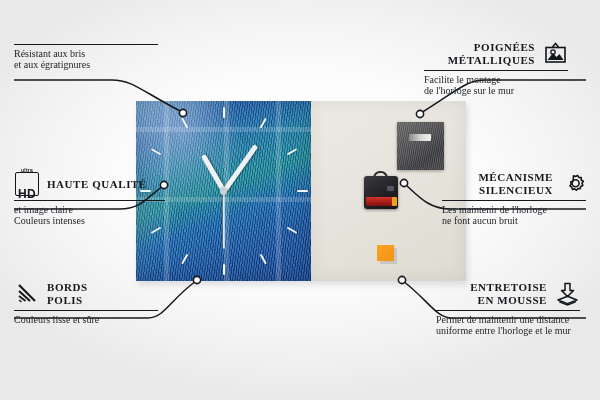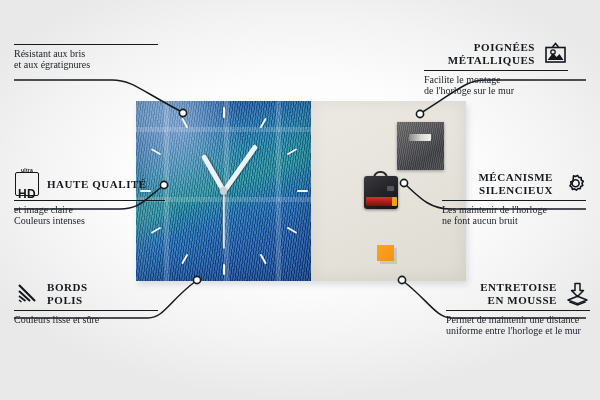--- a/index.html
+++ b/index.html
@@ -418,21 +418,21 @@
       <span>
         <span class="callout-title" style="display:block">MÉCANISME</span>
         <span class="callout-title" style="display:block">SILENCIEUX</span>
       </span>
     </div>
     <div class="callout-rule" style="width:144px"></div>
     <div class="callout-sub">Les maintenir de l'horloge</div>
     <div class="callout-sub">ne font aucun bruit</div>
   </div>
 
-  <div class="callout right" style="left:446px; top:281px; width:144px">
+  <div class="callout right" style="left:436px; top:281px; width:144px">
     <div class="callout-head">
       <span class="icon-box">
         <svg width="25" height="24" viewBox="0 0 25 24">
           <path d="M10 1.5 H15 V8.5 H18.5 L12.5 14.5 L6.5 8.5 H10 Z" fill="none" stroke="currentColor" stroke-width="1.5" stroke-linejoin="round"></path>
           <path d="M12.5 14.2 L22 18 L12.5 21.6 L3 18 Z" fill="none" stroke="currentColor" stroke-width="1.5" stroke-linejoin="round"></path>
           <path d="M4.3 19.8 L12.5 23 L20.7 19.8" fill="none" stroke="currentColor" stroke-width="1.4"></path>
         </svg>
       </span>
       <span>
         <span class="callout-title" style="display:block">ENTRETOISE</span>

